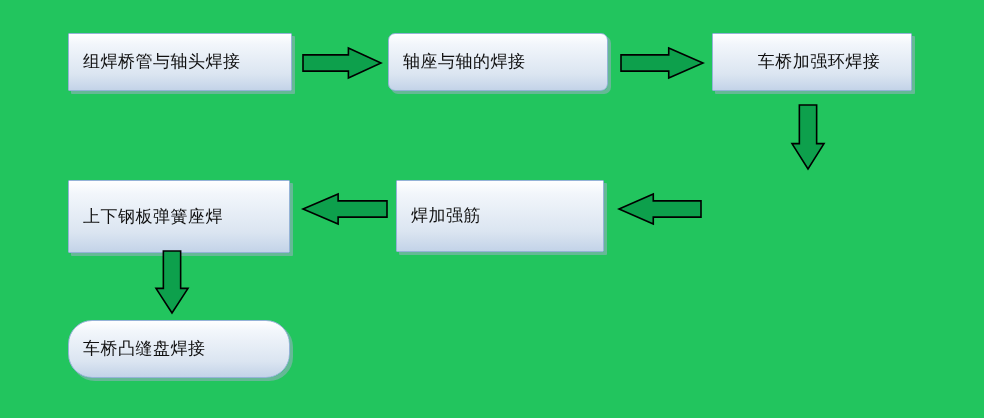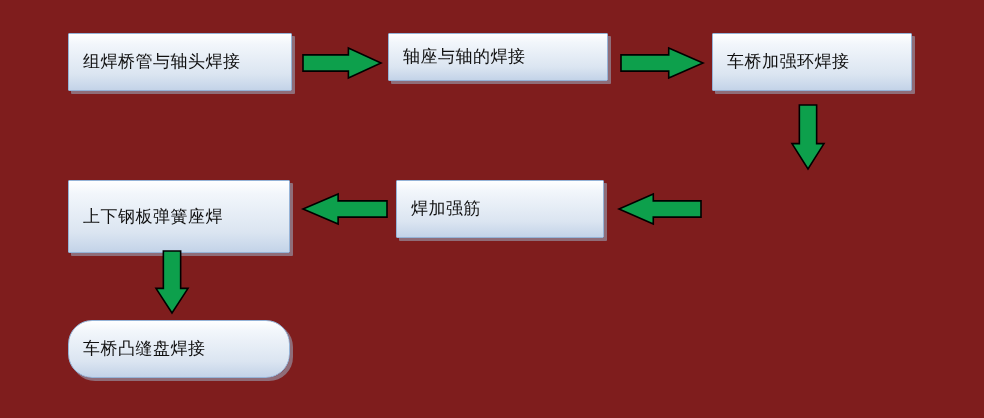--- a/index.html
+++ b/index.html
@@ -10,21 +10,21 @@
   body {
     width: 984px;
     height: 418px;
     font-family: "DejaVu Sans", "Liberation Sans", sans-serif;
     overflow: hidden;
   }
   #canvas {
     position: relative;
     width: 984px;
     height: 418px;
-    background: #7f1d1d;
+    background: #22c55e;
   }
 
   
   .node {
     position: absolute;
     box-sizing: border-box;
     border: 1px solid #95b3d7;
     border-radius: 1px;
     background: linear-gradient(to bottom, #ffffff 0%, #f2f6fb 18%, #dbe5f1 72%, #c3d3e8 100%);
     box-shadow: 3px 3px 0 0 rgba(156,174,196,0.55);
@@ -51,27 +51,27 @@
     overflow: visible;
   }
 </style>
 </head>
 <body>
 
 <div id="canvas">
     <div class="node" style="left: 68px; top: 33px; width: 224px; height: 58px;">
       <span class="node-label">组焊桥管与轴头焊接</span>
     </div>
-    <div class="node" style="left: 388px; top: 33px; width: 220px; height: 48px;">
+    <div class="node" style="left: 388px; top: 33px; width: 220px; height: 58px; border-radius: 7px;">
       <span class="node-label">轴座与轴的焊接</span>
     </div>
-    <div class="node" style="left: 712px; top: 33px; width: 200px; height: 58px;">
+    <div class="node" style="left: 712px; top: 33px; width: 200px; height: 58px; justify-content: center;">
       <span class="node-label">车桥加强环焊接</span>
     </div>
-    <div class="node" style="left: 396px; top: 180px; width: 208px; height: 58px;">
+    <div class="node" style="left: 396px; top: 180px; width: 208px; height: 72px;">
       <span class="node-label">焊加强筋</span>
     </div>
     <div class="node" style="left: 68px; top: 180px; width: 222px; height: 73px;">
       <span class="node-label">上下钢板弹簧座焊</span>
     </div>
     <div class="node" style="left: 68px; top: 320px; width: 222px; height: 58px; border-radius: 24px;">
       <span class="node-label">车桥凸缝盘焊接</span>
     </div>
     <div class="arrow" style="left: 302px; top: 46px; width: 80px; height: 34px;">
       <svg width="80" height="34" viewBox="0 0 80 34">

